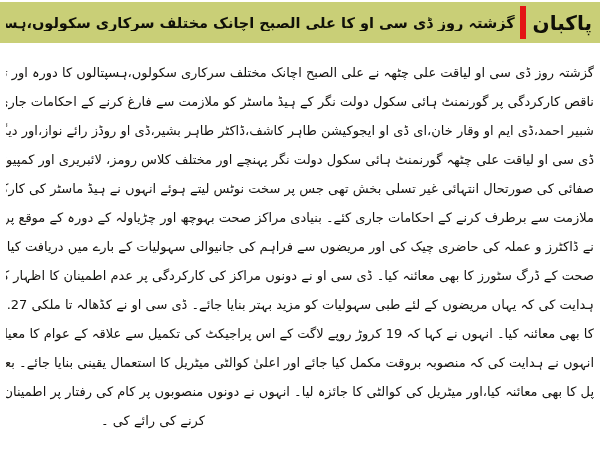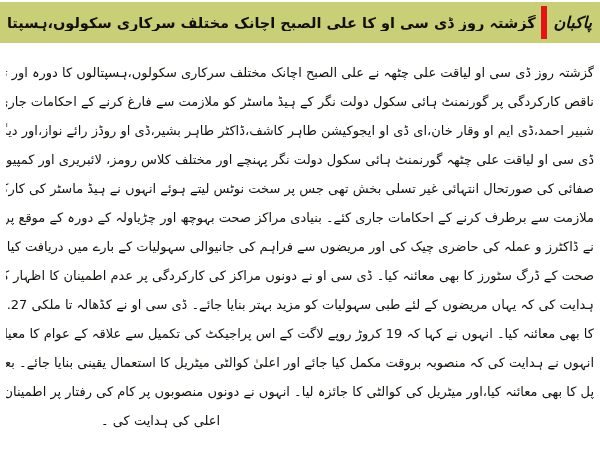--- a/index.html
+++ b/index.html
@@ -18,27 +18,26 @@
     position: absolute;
     top: 2px; left: 0; right: 0;
     height: 41px;
     background: #c9cf77;
     display: flex;
     align-items: center;
     padding: 0 6px;
     box-sizing: border-box;
   }
   .brand {
-    font-size: 16px;
+    font-size: 20px;
     font-weight: bold;
     color: #101008;
     white-space: nowrap;
     padding: 0 2px;
     letter-spacing: 0;
-    font-style: italic;
   }
   .divider {
     width: 6px;
     height: 33px;
     background: #e41414;
     margin: 0 5px;
     flex: 0 0 auto;
   }
   .headline {
     flex: 1;
@@ -88,16 +87,16 @@
     <div class="line">شبیر احمد،ڈی ایم او وقار خان،ای ڈی او ایجوکیشن طاہر کاشف،ڈاکٹر طاہر بشیر،ڈی او روڈز رائے نواز،اور دیگر افسران بھی انکے ہمراہ تھے۔</div>
     <div class="line">ڈی سی او لیاقت علی چٹھہ گورنمنٹ ہائی سکول دولت نگر پہنچے اور مختلف کلاس رومز، لائبریری اور کمپیوٹر لیب کا معائنہ کیا جہاں معیار تعلیم اور</div>
     <div class="line">صفائی کی صورتحال انتہائی غیر تسلی بخش تھی جس پر سخت نوٹس لیتے ہوئے انہوں نے ہیڈ ماسٹر کی کارکردگی پر سخت مایوسی کا اظہار کیا اور اسے</div>
     <div class="line">ملازمت سے برطرف کرنے کے احکامات جاری کئے۔ بنیادی مراکز صحت بہوچھ اور چڑیاولہ کے دورہ کے موقع پر ڈی سی او لیاقت علی چٹھہ</div>
     <div class="line">نے ڈاکٹرز و عملہ کی حاضری چیک کی اور مریضوں سے فراہم کی جانیوالی سہولیات کے بارے میں دریافت کیا۔ انہوں نے دونوں مراکز</div>
     <div class="line">صحت کے ڈرگ سٹورز کا بھی معائنہ کیا۔ ڈی سی او نے دونوں مراکز کی کارکردگی پر عدم اطمینان کا اظہار کرتے ہوئے ای ڈی او ہیلتھ کو</div>
     <div class="line">ہدایت کی کہ یہاں مریضوں کے لئے طبی سہولیات کو مزید بہتر بنایا جائے۔ ڈی سی او نے کڈھالہ تا ملکی 16.27 کلومیٹر طویل زیر تعمیر سڑک</div>
     <div class="line">کا بھی معائنہ کیا۔ انہوں نے کہا کہ 19 کروڑ روپے لاگت کے اس پراجیکٹ کی تکمیل سے علاقہ کے عوام کا معیار زندگی بلند ہوگا۔</div>
     <div class="line">انہوں نے ہدایت کی کہ منصوبہ بروقت مکمل کیا جائے اور اعلیٰ کوالٹی میٹریل کا استعمال یقینی بنایا جائے۔ بعدازاں انہوں نے زیر تعمیر دلاور پور</div>
     <div class="line">پل کا بھی معائنہ کیا،اور میٹریل کی کوالٹی کا جائزہ لیا۔ انہوں نے دونوں منصوبوں پر کام کی رفتار پر اطمینان کا اظہار کیا اور انہیں بروقت مکمل</div>
-    <div class="line line--last">اعلی کی ہدایت کی ۔</div>
+    <div class="line line--last">کرنے کی رائے کی ۔</div>
   </div>
 
 </div>
 
 </body></html>

